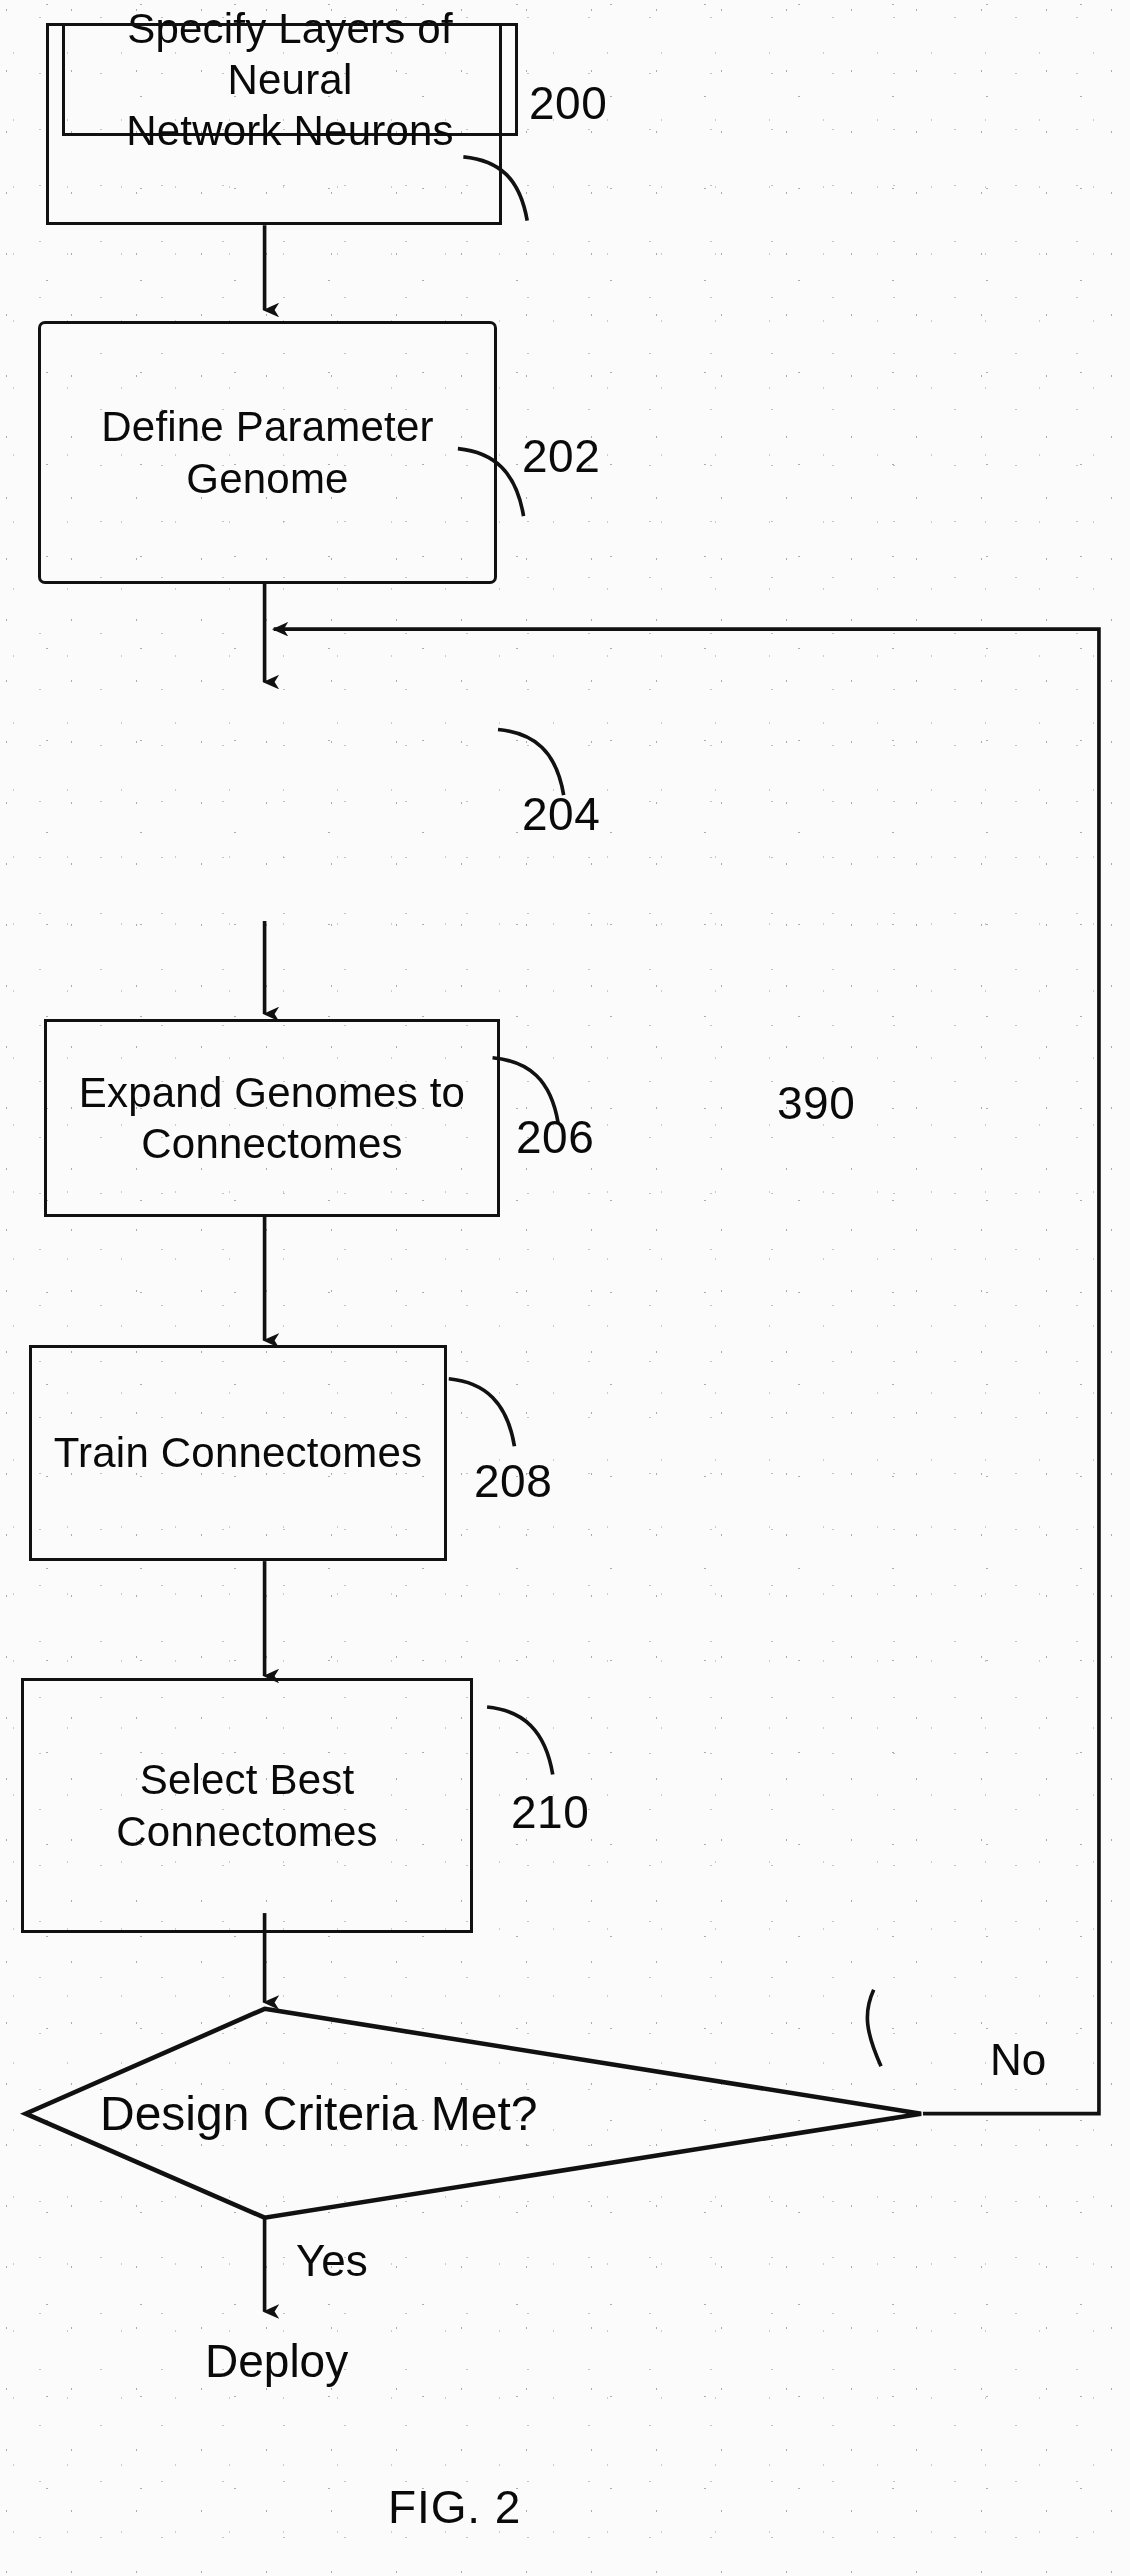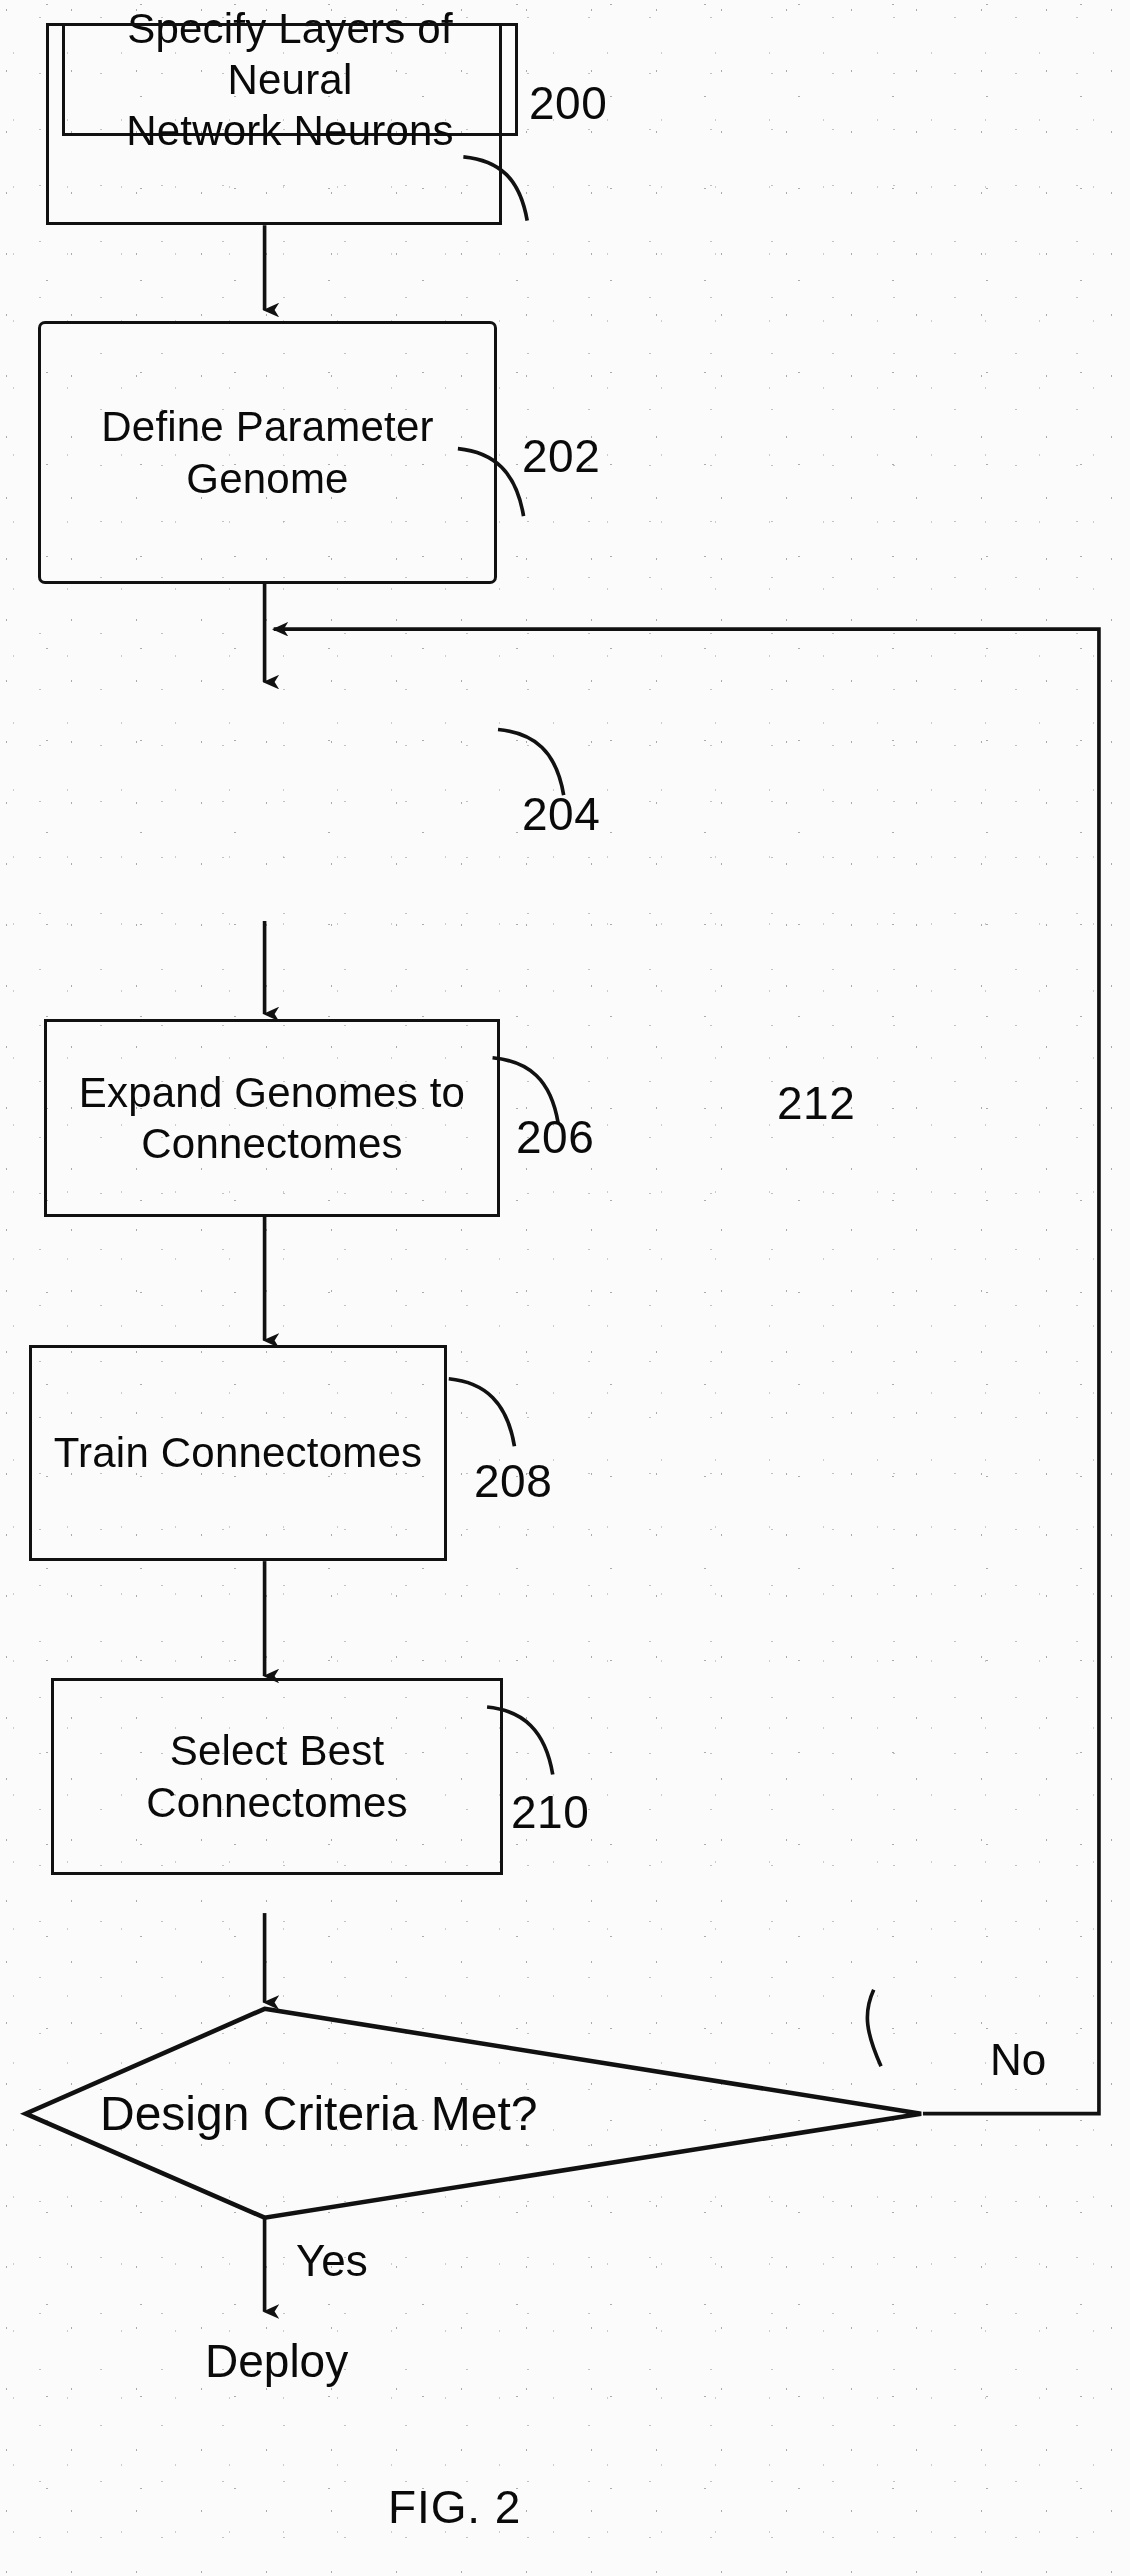--- a/index.html
+++ b/index.html
@@ -154,35 +154,35 @@
 
   <div class="node" style="left:44px; top:1019px; width:456px; height:198px;">
     <span class="node-label">Expand  Genomes to
 Connectomes</span>
   </div>
 
   <div class="node" style="left:29px; top:1345px; width:418px; height:216px;">
     <span class="node-label">Train Connectomes</span>
   </div>
 
-  <div class="node" style="left:51px; top:1678px; width:452px; height:197px;text-align:center;">
+  <div class="node" style="left:21px; top:1678px; width:452px; height:255px;text-align:center;">
     <span class="node-label">Select Best Connectomes</span>
   </div>
 
   <div class="diamond-label" style="left:100px; top:2086px;">Design Criteria Met?</div>
 
   <div class="terminal-text" style="left:205px; top:2334px;">Deploy</div>
 
   <div class="ref" style="left: 529px; top: 76px;">200</div>
   <div class="ref" style="left: 522px; top: 429px;">202</div>
   <div class="ref" style="left: 522px; top: 787px;">204</div>
   <div class="ref" style="left: 516px; top: 1110px;">206</div>
   <div class="ref" style="left: 474px; top: 1454px;">208</div>
   <div class="ref" style="left: 511px; top: 1785px;">210</div>
-  <div class="ref" style="left:777px; top:1076px;">212</div>
+  <div class="ref" style="left:777px; top:1076px;">390</div>
 
   <div class="edge-label" style="left:990px; top:2035px;">No</div>
   <div class="edge-label" style="left:296px; top:2236px;">Yes</div>
 
   <div class="fig-caption" style="left:388px; top:2480px;">FIG. 2</div>
 
 </div>
 
 
 </body></html>

